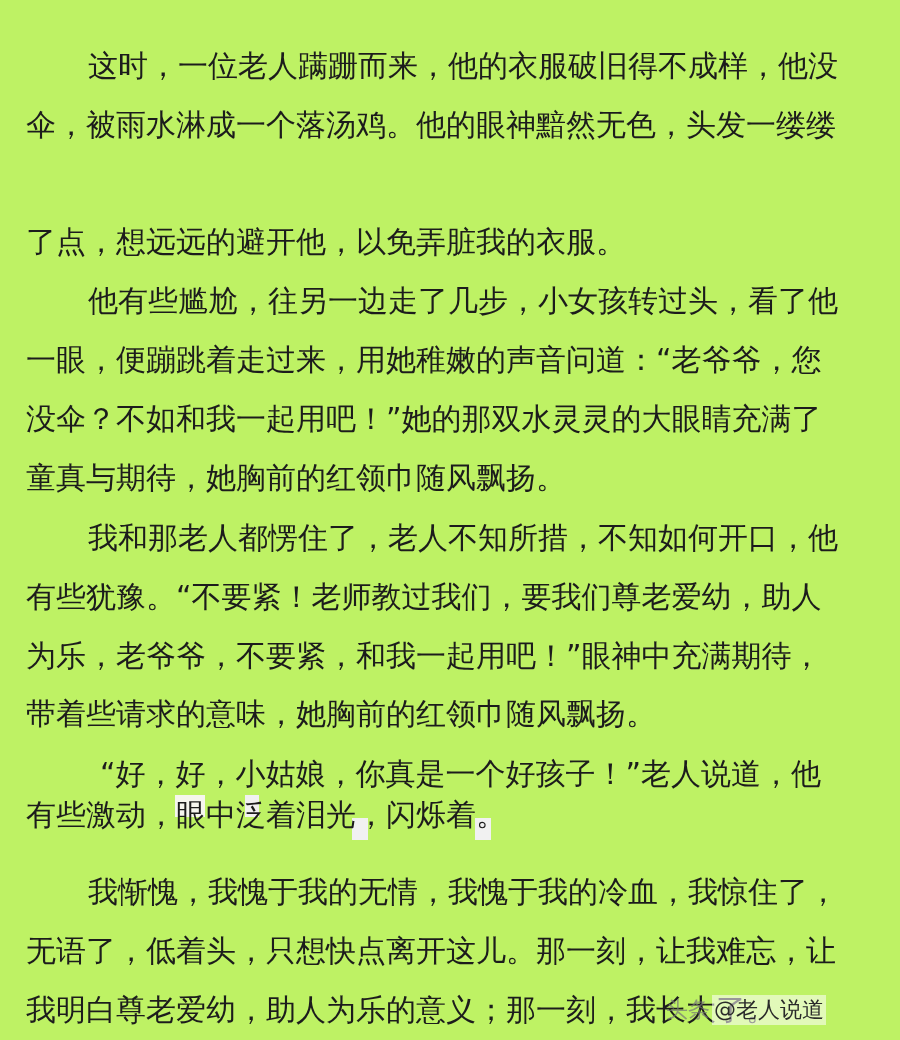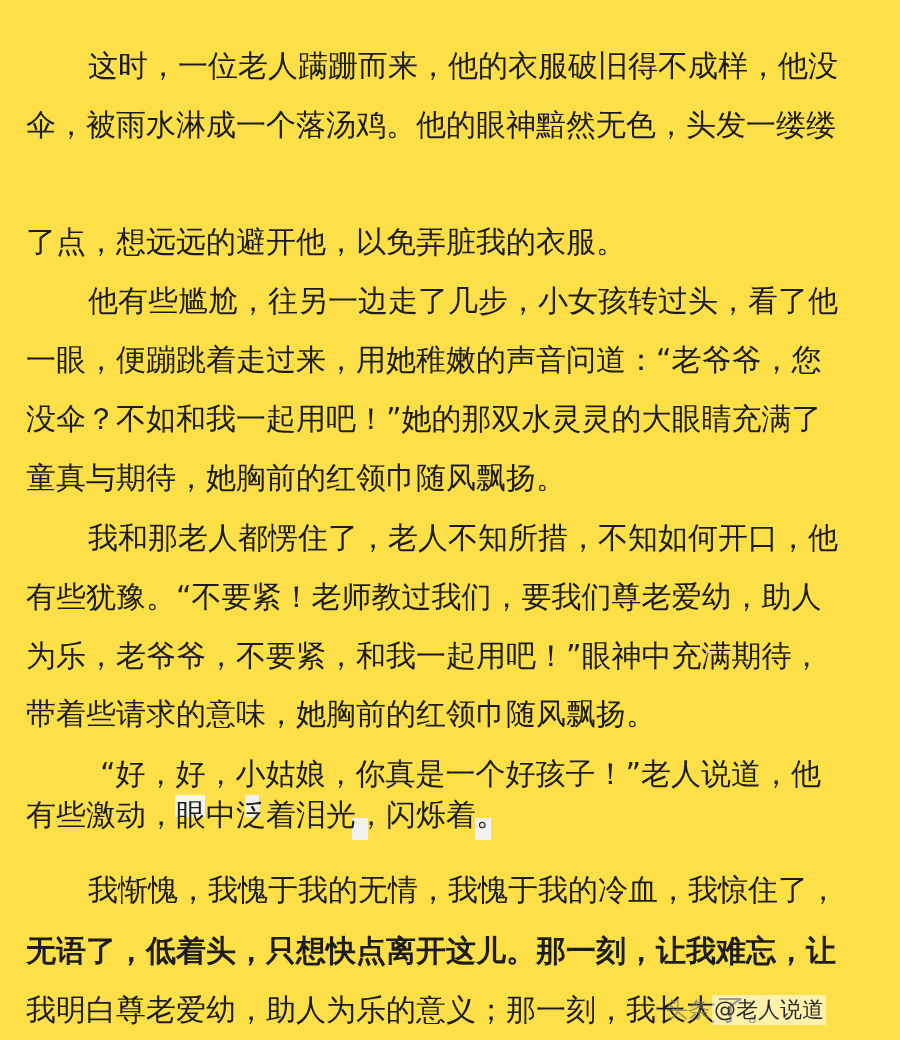--- a/index.html
+++ b/index.html
@@ -1,19 +1,19 @@
 <!DOCTYPE html>
 <html><head>
 <meta charset="utf-8">
 <style>
   html, body { margin: 0; padding: 0; background: #ffffff; }
   body { width: 900px; height: 1040px; overflow: hidden; position: relative; }
   .page {
     position: absolute; left: 0; top: 0; width: 900px; height: 1040px;
-    background: #fde047;
+    background: #bef264;
   }
   .line {
     position: absolute;
     left: 26px;
     width: 860px;
     height: 40px;
     font-family: "DejaVu Sans", "Liberation Sans", sans-serif;
     font-size: 30px;
     line-height: 40px;
     color: #1c1c1c;
@@ -60,22 +60,22 @@
   <div class="line" style="top:458px;">童真与期待，她胸前的红领巾随风飘扬。</div>
 
   <div class="line indent" style="top:518px;">我和那老人都愣住了，老人不知所措，不知如何开口，他</div>
   <div class="line" style="top:577px;">有些犹豫。“不要紧！老师教过我们，要我们尊老爱幼，助人</div>
   <div class="line" style="top:636px;">为乐，老爷爷，不要紧，和我一起用吧！”眼神中充满期待，</div>
   <div class="line" style="top:694px;">带着些请求的意味，她胸前的红领巾随风飘扬。</div>
 
   <div class="line indent-q" style="top:754px;">“好，好，小姑娘，你真是一个好孩子！”老人说道，他</div>
   <div class="line" style="top:795px;">有些激动，眼中泛着泪光，闪烁着。</div>
 
-  <div class="line indent" style="top:872px;font-family:Liberation Mono, monospace;">我惭愧，我愧于我的无情，我愧于我的冷血，我惊住了，</div>
-  <div class="line" style="top:931px;font-weight:bold;">无语了，低着头，只想快点离开这儿。那一刻，让我难忘，让</div>
+  <div class="line indent" style="top:872px;">我惭愧，我愧于我的无情，我愧于我的冷血，我惊住了，</div>
+  <div class="line" style="top:931px;">无语了，低着头，只想快点离开这儿。那一刻，让我难忘，让</div>
   <div class="line" style="top:990px;">我明白尊老爱幼，助人为乐的意义；那一刻，我长大了。</div>
 
   <div class="watermark">
     <span class="logo">头条</span>
     <span>@老人说道</span>
   </div>
 
 </div>
 
 </body></html>

